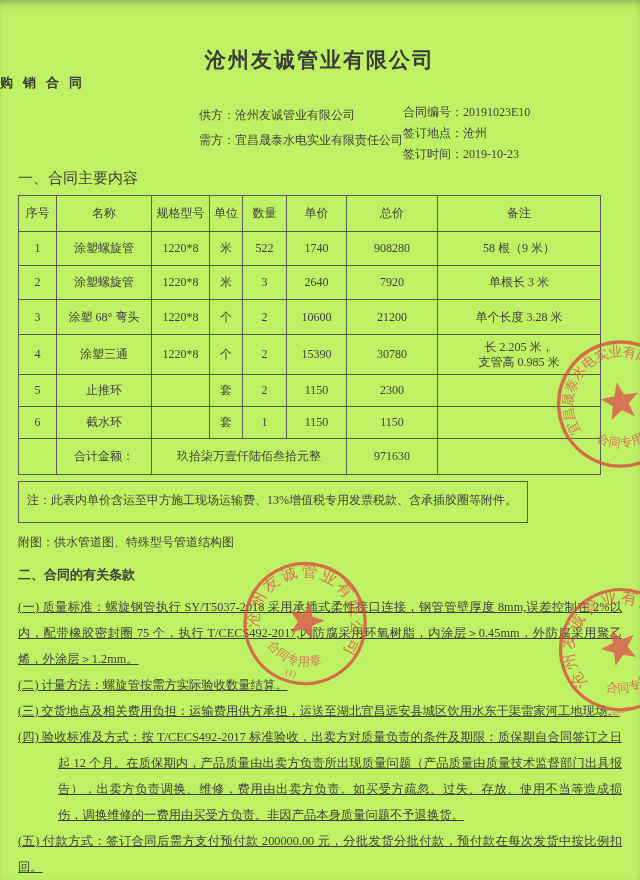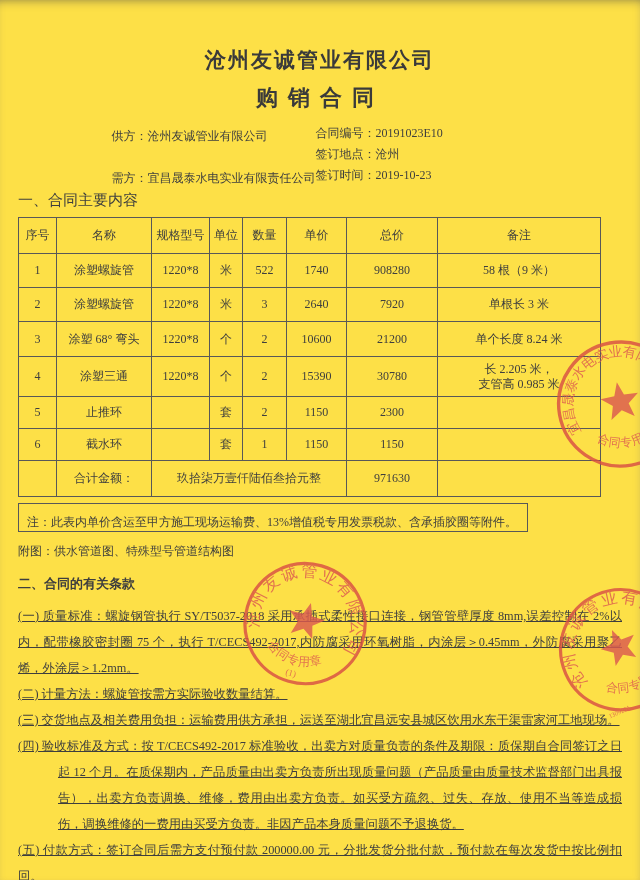--- a/index.html
+++ b/index.html
@@ -1,57 +1,57 @@
 <!DOCTYPE html>
 <html><head>
 <meta charset="utf-8">
 <style>
   html,body{margin:0;padding:0;background:#e8e8e6;}
   .page{
     position:relative;
     width:640px;height:880px;
     margin:0 auto;
-    background:#fde047;
+    background:#bef264;
     overflow:hidden;
     font-family:"Liberation Serif","DejaVu Serif",serif;
     color:#3e3e3e;
     box-shadow:inset 0 12px 10px -11px rgba(70,70,70,.5),
                inset -4px 0 8px -6px rgba(110,110,110,.4),
                inset 4px 0 8px -7px rgba(110,110,110,.3);
   }
   .company-title{
     padding-top:46px;text-align:center;
     font-size:21px;font-weight:600;letter-spacing:2px;color:#3a3a3a;
   }
   .doc-title{
-    margin-top:9px;text-align:center;
-    font-size:22px;font-weight:600;letter-spacing:10px;color:#3a3a3a;
+    
+    font-size:13px;font-weight:600;letter-spacing:10px;color:#3a3a3a;
   }
   .head-row{
-    display:flex;justify-content:center;
+    display:flex;justify-content:flex-end;
     padding:10px 22px 0 24px;font-size:12px;
   }
   .parties .line1{margin-top:5px;}
-  .parties .line2{margin-top:25px;}
+  .parties .line2{margin-top:8px;}
   .meta{width:215px;line-height:21px;}
   .sec1-heading{margin:4px 0 0 18px;font-size:15px;font-weight:400;}
   table.items{
     margin:7px 13px 0 18px;width:582px;
     border-collapse:collapse;table-layout:fixed;
   }
   table.items th,table.items td{
     border:1px solid #585858;text-align:center;
     font-size:12px;padding:1px 3px;font-weight:normal;color:#3e3e3e;
     overflow:hidden;
   }
   table.items th{font-weight:500;}
   .remark{white-space:pre-line;line-height:15px;}
   .note-box{
     box-sizing:border-box;margin:6px 0 4px 18px;width:510px;
-    border:1px solid #585858;font-size:12px;padding:10px 8px 0 8px;
+    border:1px solid #585858;font-size:12px;padding:10px 8px 13px 8px;
   }
   .attachment{margin:11px 0 0 18px;font-size:12px;}
   .sec2-heading{margin:15px 0 0 18px;font-size:13px;font-weight:600;}
   .clauses{margin:10px 18px 0 18px;}
   .clause{font-size:12.3px;line-height:26px;margin:0;text-align:justify;text-decoration:underline;}
   .clause.hang{padding-left:40px;text-indent:-40px;}
   .stamp{position:absolute;pointer-events:none;opacity:.82;}
   .stamp svg text{font-family:"Liberation Serif","DejaVu Serif",serif;fill:#dc5a50;}
   .stamp-buyer{left:546px;top:329px;transform:rotate(-10deg);}
   .stamp-supplier-mid{left:232px;top:551px;transform:rotate(16deg);}
@@ -122,21 +122,21 @@
           <td class="remark">单根长 3 米</td>
     </tr>
     <tr style="height:35px">
       <td>3</td>
           <td>涂塑 68° 弯头</td>
           <td>1220*8</td>
           <td>个</td>
           <td>2</td>
           <td>10600</td>
           <td>21200</td>
-          <td class="remark">单个长度 8.24 米</td>
+          <td class="remark">单个长度 3.28 米</td>
     </tr>
     <tr style="height:40px">
       <td>4</td>
           <td>涂塑三通</td>
           <td>1220*8</td>
           <td>个</td>
           <td>2</td>
           <td>15390</td>
           <td>30780</td>
           <td class="remark">长 2.205 米，

